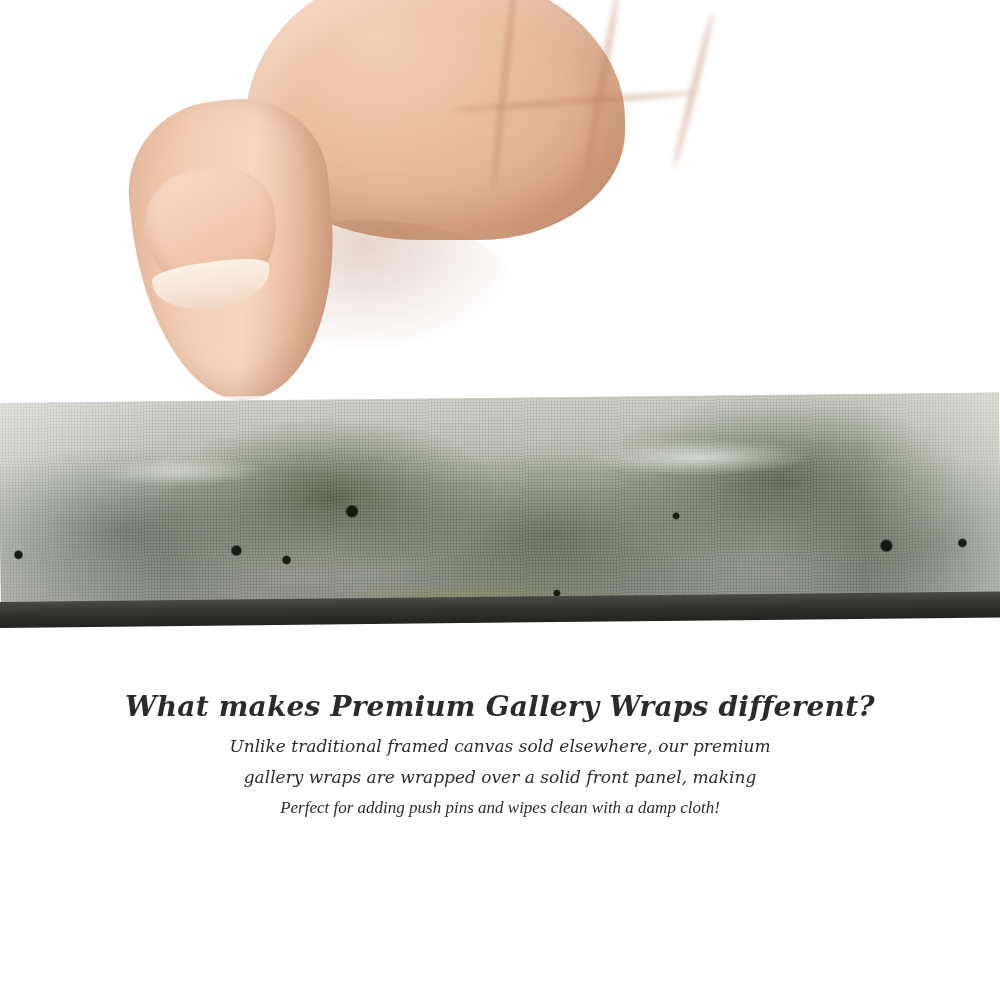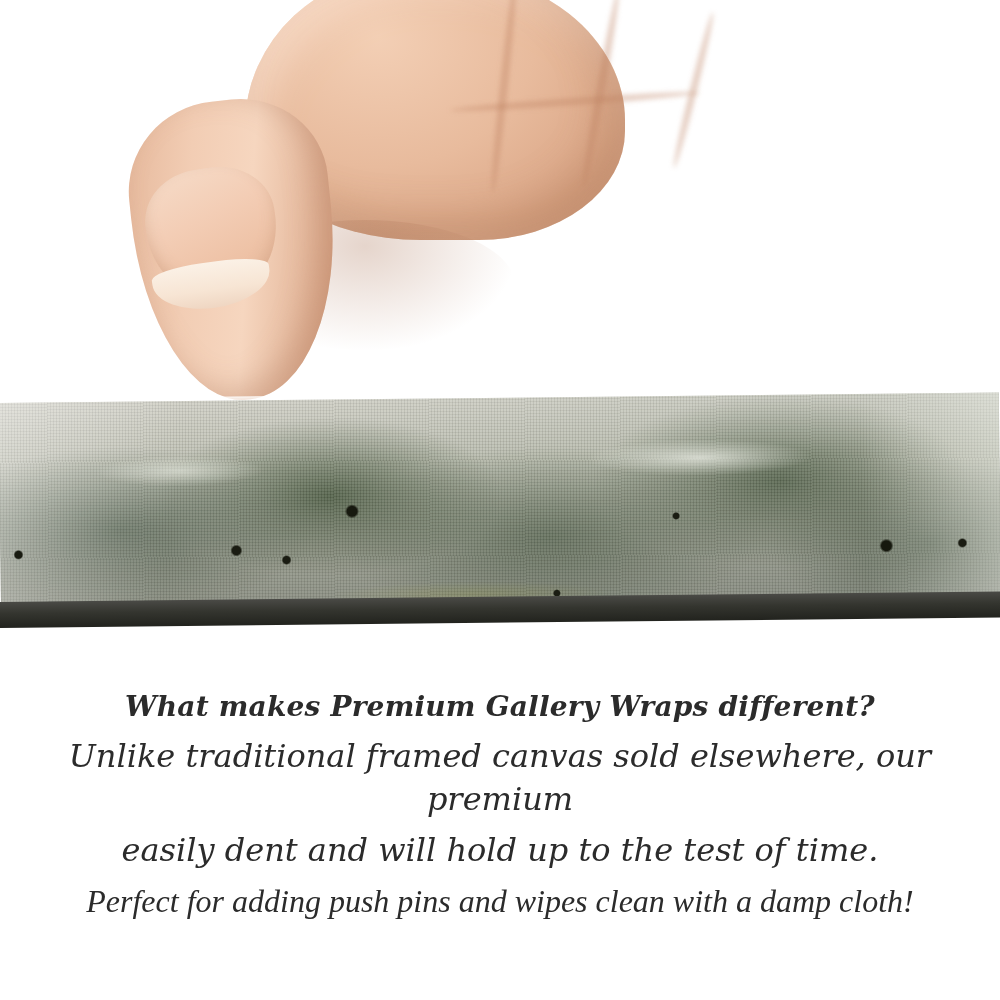--- a/index.html
+++ b/index.html
@@ -182,21 +182,21 @@
     font-style: italic;
   }
   .caption-head {
     font-size: 28px;
     font-weight: 700;
     letter-spacing: 0.2px;
     margin-bottom: 12px;
   }
   .caption-body p {
     margin: 0 0 8px 0;
-    font-size: 32px;
+    font-size: 17px;
     line-height: 1.34;
     font-weight: 400;
   }
   .caption-body p:last-child { margin-bottom: 0; font-family: Liberation Serif, serif; }
 </style>
 </head>
 <body>
 
 <div class="promo-card">
 
@@ -222,18 +222,18 @@
       <div class="strip-speckles"></div>
     </div>
 
     <div class="canvas-bottom-edge"></div>
   </div>
 
   <div class="caption">
     <div class="caption-head">What makes Premium Gallery Wraps different?</div>
     <div class="caption-body">
       <p>Unlike traditional framed canvas sold elsewhere, our premium</p>
-      <p>easily dent and will hold up to the test of time.</p>
+      <p>gallery wraps are wrapped over a solid front panel, making</p>
       <p>Perfect for adding push pins and wipes clean with a damp cloth!</p>
     </div>
   </div>
 
 </div>
 
 </body></html>

